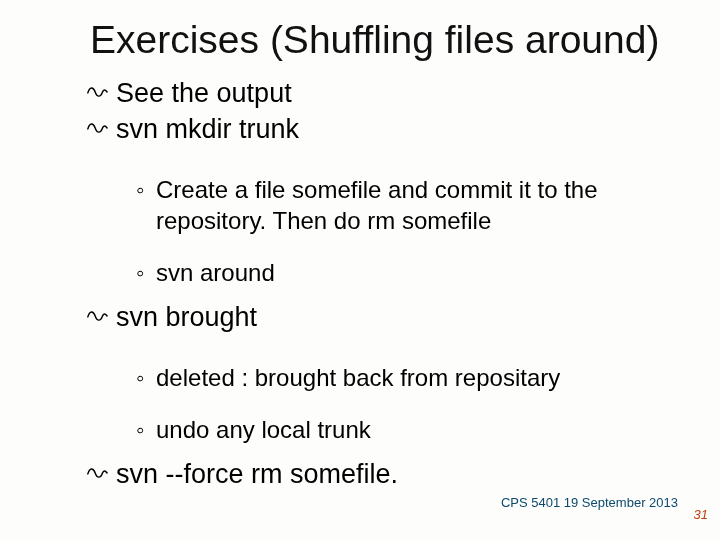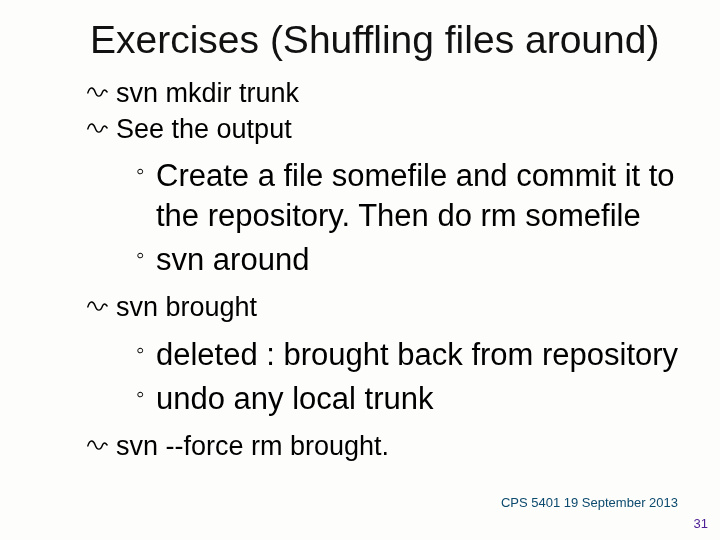--- a/index.html
+++ b/index.html
@@ -40,73 +40,74 @@
   .marker {
     position: absolute;
     left: -30px;
     top: 6px;
     width: 24px;
     height: 20px;
     color: #000;
   }
   .marker svg { width: 22px; height: 18px; display:block; }
   .lvl2 {
-    font-size: 31px;
+    font-size: 24px;
     line-height: 1.28;
-    margin: 2px 0 4px 54px;
+    margin: 21px 0 4px 54px;
     position: relative;
     padding-left: 12px;
   }
   .lvl2::before {
     content: "\25E6"; 
     position: absolute;
     left: -8px;
     top: 0;
     font-size: 24px;
     color: #000;
   }
   .footer {
     position: absolute;
     bottom: 30px;
     right: 38px;
     font-size: 13px;
     color: #0c4a6e;
   }
   .pagenum {
     position: absolute;
-    bottom: 9px;
+    bottom: 18px;
     right: 8px;
     font-size: 13px;
-    color: #4c1d95;
+    color: #c2410c;
+    font-style: italic;
   }
   .gap { height: 6px; }
 </style>
 </head>
 <body>
 
 <div class="slide">
 
   <h1 class="title">Exercises (Shuffling files around)</h1>
 
   <div class="lvl1">
     <span class="marker">
       <svg viewBox="0 0 24 18">
           <path d="M2 10 C4 3, 8 3, 10 9 C12 15, 16 15, 18 9 C19 6, 21 6, 23 9" stroke="#000" stroke-width="1.6" fill="none" stroke-linecap="round"></path>
         </svg>
     </span>
-    <span>svn mkdir trunk</span>
+    <span>See the output</span>
   </div>
 
   <div class="lvl1">
     <span class="marker">
       <svg viewBox="0 0 24 18">
           <path d="M2 10 C4 3, 8 3, 10 9 C12 15, 16 15, 18 9 C19 6, 21 6, 23 9" stroke="#000" stroke-width="1.6" fill="none" stroke-linecap="round"></path>
         </svg>
     </span>
-    <span>See the output</span>
+    <span>svn mkdir trunk</span>
   </div>
 
   <div class="gap"></div>
 
   <div class="lvl2">
     <span>Create a file somefile and commit it to the repository. Then do rm somefile</span>
   </div>
   <div class="lvl2">
     <span>svn around</span>
   </div>
@@ -118,33 +119,33 @@
       <svg viewBox="0 0 24 18">
           <path d="M2 10 C4 3, 8 3, 10 9 C12 15, 16 15, 18 9 C19 6, 21 6, 23 9" stroke="#000" stroke-width="1.6" fill="none" stroke-linecap="round"></path>
         </svg>
     </span>
     <span>svn brought</span>
   </div>
 
   <div class="gap"></div>
 
   <div class="lvl2">
-    <span> deleted : brought back from repository</span>
+    <span> deleted : brought back from repositary</span>
   </div>
   <div class="lvl2">
     <span>undo any local trunk</span>
   </div>
 
   <div class="gap"></div>
 
   <div class="lvl1">
     <span class="marker">
       <svg viewBox="0 0 24 18">
           <path d="M2 10 C4 3, 8 3, 10 9 C12 15, 16 15, 18 9 C19 6, 21 6, 23 9" stroke="#000" stroke-width="1.6" fill="none" stroke-linecap="round"></path>
         </svg>
     </span>
-    <span>svn --force rm brought.</span>
+    <span>svn --force rm somefile.</span>
   </div>
 
   <div class="footer">CPS 5401  19 September 2013</div>
   <div class="pagenum">31</div>
 
 </div>
 
 </body></html>

